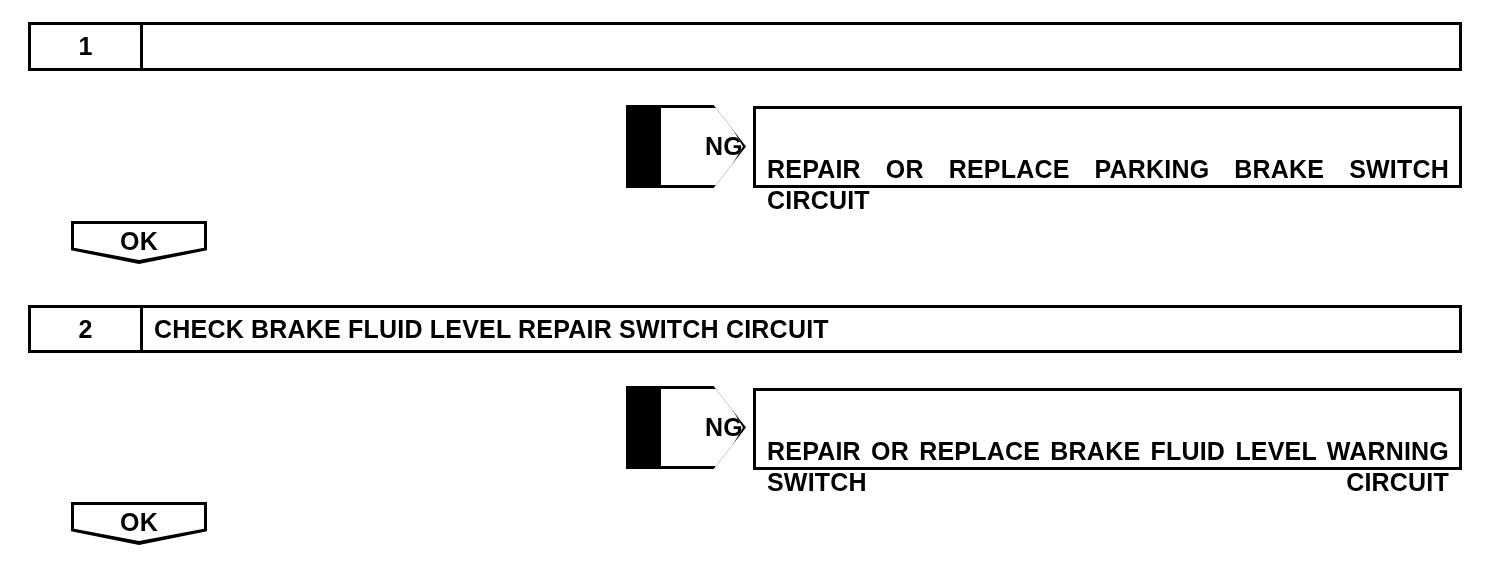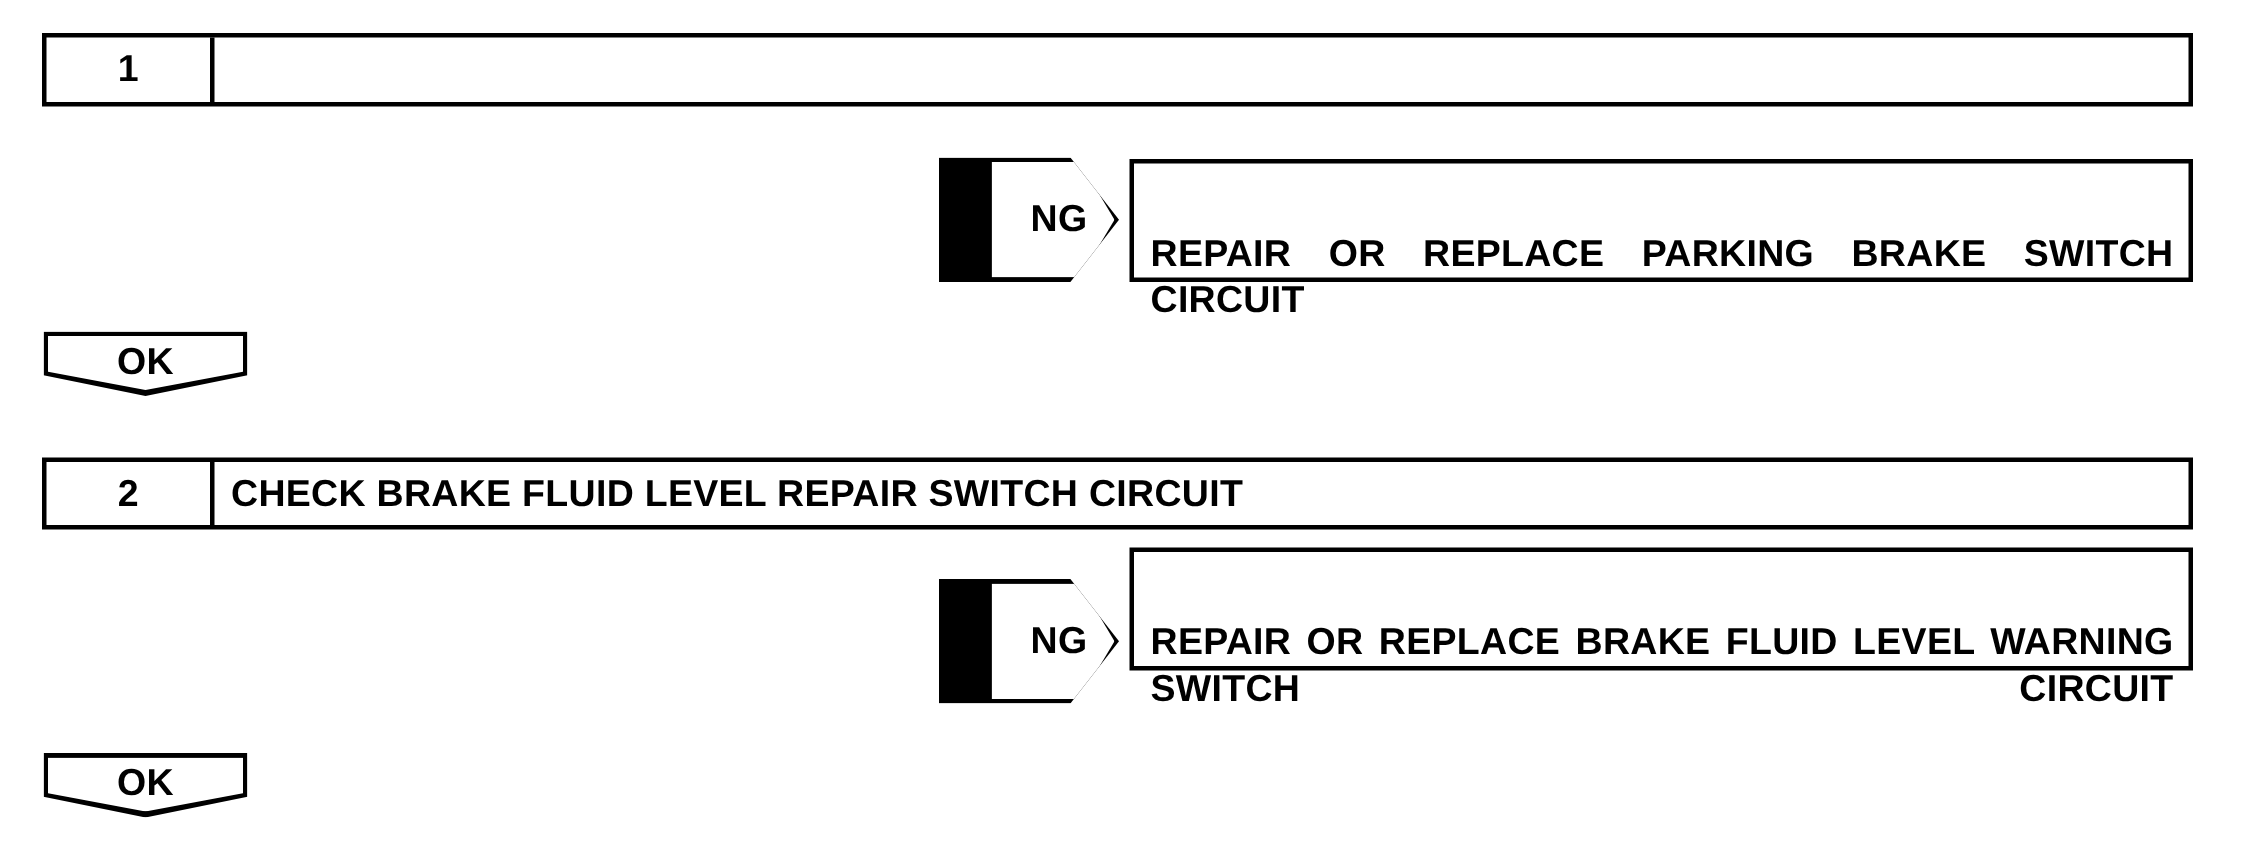--- a/index.html
+++ b/index.html
@@ -69,21 +69,21 @@
     position: absolute;
     top: 3px;
     left: 3px;
     right: 3px;
     bottom: 3px;
     background: #fff;
     -webkit-clip-path: polygon(0% 0%, 72% 0%, 100% 50%, 72% 100%, 0% 100%);
     clip-path: polygon(0% 0%, 72% 0%, 100% 50%, 72% 100%, 0% 100%);
     display: flex;
     align-items: center;
-    justify-content: flex-start;
+    justify-content: flex-end;
     margin-left: 32px;
   }
   .ng-label {
     font-size: 25px;
     font-weight: bold;
     line-height: 1;
     padding-left: 26px;
     letter-spacing: 0.3px;
   }
 
@@ -115,20 +115,21 @@
     height: 0;
   }
 
   
   .ok-badge {
     position: absolute;
     box-sizing: border-box;
     background: #000;
     -webkit-clip-path: polygon(0% 0%, 100% 0%, 100% 68%, 50% 100%, 0% 68%);
     clip-path: polygon(0% 0%, 100% 0%, 100% 68%, 50% 100%, 0% 68%);
+    margin-left: 42px;
   }
   .ok-badge-inner {
     position: absolute;
     top: 3px;
     left: 3px;
     right: 3px;
     bottom: 4px;
     background: #fff;
     -webkit-clip-path: polygon(0% 0%, 100% 0%, 100% 66%, 50% 100%, 0% 66%);
     clip-path: polygon(0% 0%, 100% 0%, 100% 66%, 50% 100%, 0% 66%);
@@ -174,21 +175,21 @@
     <div class="step-number">2</div>
     <div class="step-title">CHECK BRAKE FLUID LEVEL REPAIR SWITCH CIRCUIT</div>
   </div>
 
   <div class="ng-tag" style="left:626px; top:386px; width:120px; height:83px;">
     <div class="ng-tag-inner">
       <span class="ng-label">NG</span>
     </div>
   </div>
 
-  <div class="result-box" style="left:753px; top:365px; width:709px; height:82px;">
+  <div class="result-box" style="left:753px; top:388px; width:709px; height:82px;">
     <div class="result-text two-line">REPAIR OR REPLACE BRAKE FLUID LEVEL WARNING SWITCH CIRCUIT</div>
   </div>
 
   <div class="ok-badge" style="left:29px; top:502px; width:136px; height:43px;">
     <div class="ok-badge-inner"></div>
     <span class="ok-label">OK</span>
   </div>
 
 </div>
 

